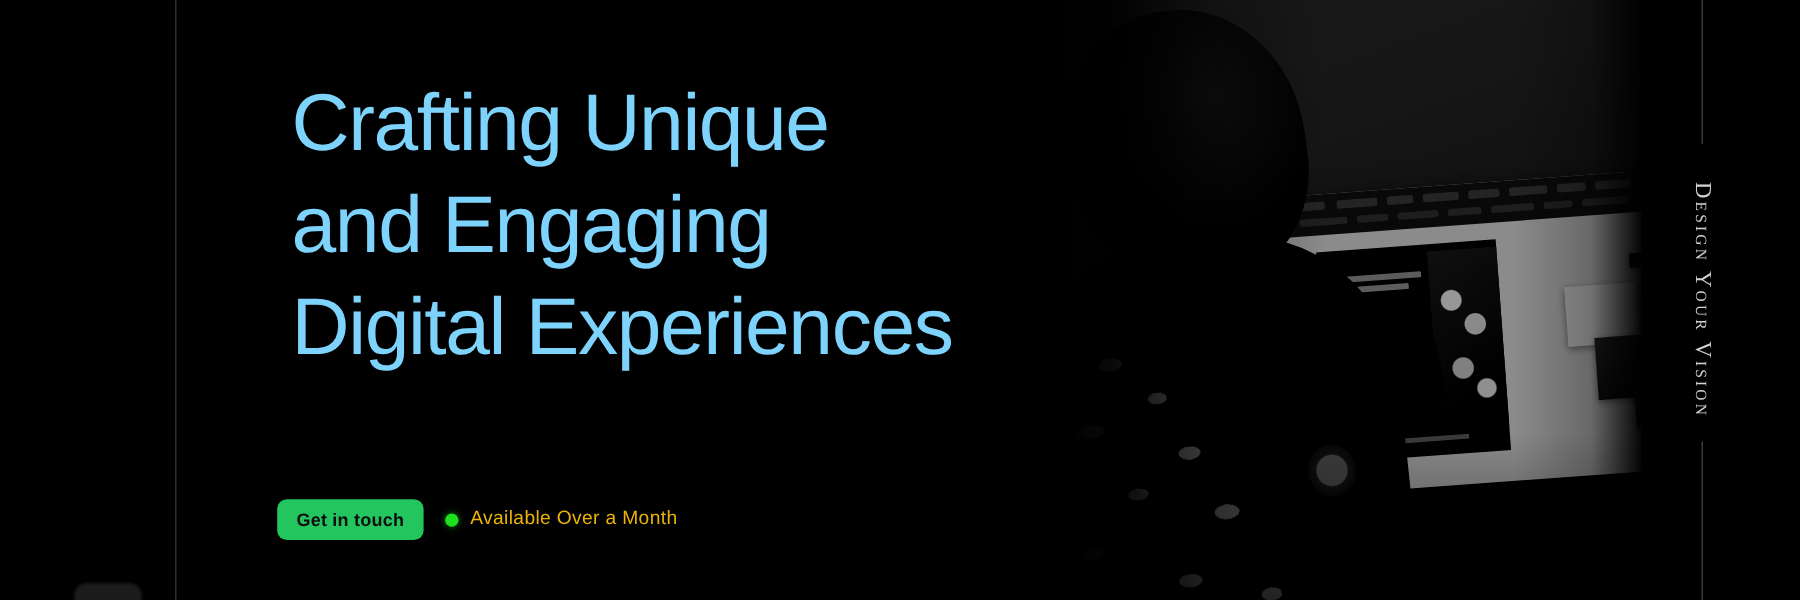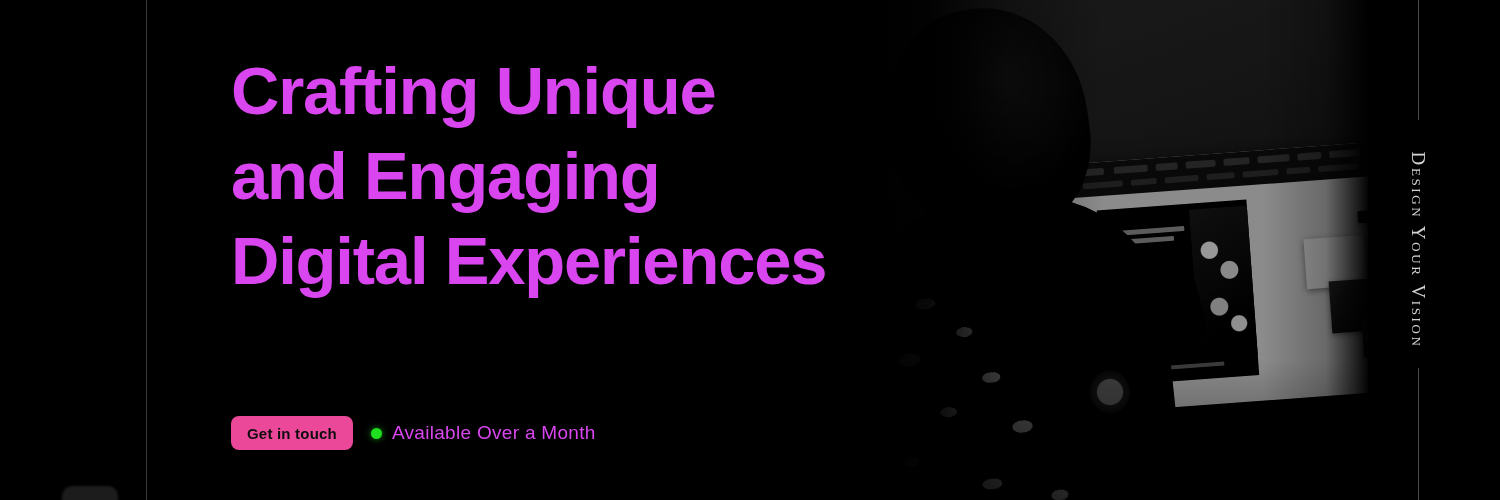--- a/index.html
+++ b/index.html
@@ -231,24 +231,24 @@
     position: absolute;
     left: 231px;
     top: 0;
     width: 700px;
     height: 500px;
   }
   .headline {
     position: absolute;
     top: 48px;
     left: 0;
-    margin: 0;
-    color: #d946ef;
+    margin: 12px;
+    color: #7dd3fc;
     font-size: 67px;
-    font-weight: 700;
+    font-weight: 400;
     line-height: 85px;
     letter-spacing: -1.2px;
     white-space: pre-line;
   }
   .subtitle {
     position: absolute;
     top: 310px;
     left: 0;
     margin: 0;
     width: 600px;
@@ -266,21 +266,21 @@
     display: flex;
     align-items: center;
     gap: 18px;
   }
   .cta-btn {
     display: inline-flex;
     align-items: center;
     justify-content: center;
     height: 34px;
     padding: 0 16px;
-    background: #ec4899;
+    background: #22c55e;
     color: #0d0d0d;
     font-size: 15px;
     font-weight: 700;
     letter-spacing: .2px;
     border: none;
     border-radius: 8px;
     cursor: pointer;
     font-family: "Liberation Sans", sans-serif;
   }
   .avail {
@@ -289,22 +289,22 @@
     gap: 10px;
   }
   .dot {
     width: 11px;
     height: 11px;
     border-radius: 50%;
     background: #1fe01f;
     box-shadow: 0 0 6px rgba(31,224,31,.6);
   }
   .avail-label {
-    color: #d946ef;
-    font-size: 19px;
+    color: #eab308;
+    font-size: 16px;
     letter-spacing: .3px;
   }
 
   
   .right-strip {
     position: absolute;
     left: 1368px;
     top: 0;
     width: 132px;
     height: 500px;

